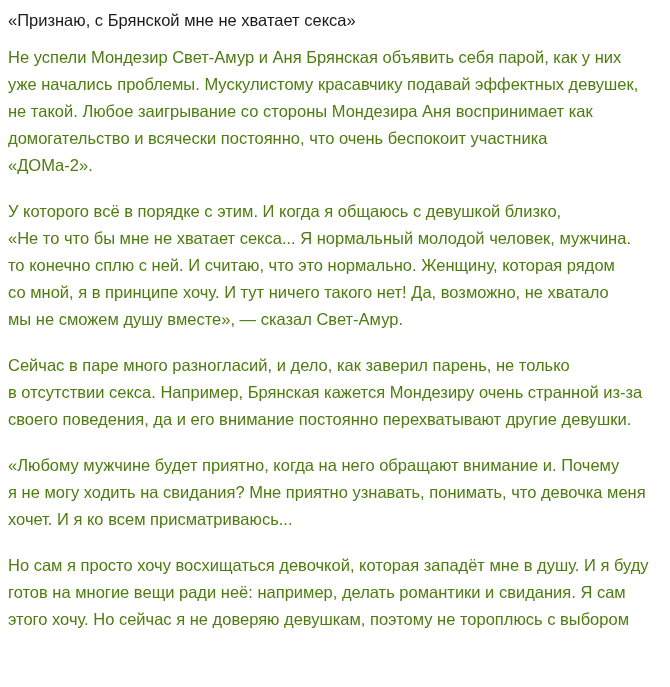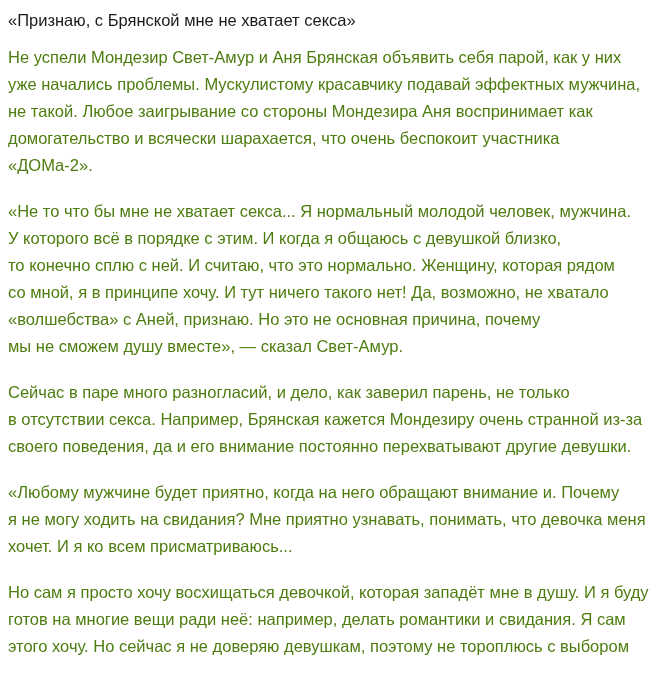--- a/index.html
+++ b/index.html
@@ -60,34 +60,33 @@
 
 <div class="article">
 
   <h1 class="article-title">«Признаю, с Брянской мне не хватает секса»</h1>
 
   <div class="article-body">
     <span class="lead-gap"></span>
 
     <p class="para">
       <span class="line">Не успели Мондезир Свет-Амур и Аня Брянская объявить себя парой, как у них</span>
-      <span class="line">уже начались проблемы. Мускулистому красавчику подавай эффектных мужчина,</span>
+      <span class="line">уже начались проблемы. Мускулистому красавчику подавай эффектных девушек,</span>
       <span class="line">не такой. Любое заигрывание со стороны Мондезира Аня воспринимает как</span>
-      <span class="line">домогательство и всячески шарахается, что очень беспокоит участника</span>
+      <span class="line">домогательство и всячески постоянно, что очень беспокоит участника</span>
       <span class="line">«ДОМа-2».</span>
     </p>
 
     <span class="para-gap"></span>
 
     <p class="para">
+      <span class="line">У которого всё в порядке с этим. И когда я общаюсь с девушкой близко,</span>
       <span class="line">«Не то что бы мне не хватает секса... Я нормальный молодой человек, мужчина.</span>
-      <span class="line">У которого всё в порядке с этим. И когда я общаюсь с девушкой близко,</span>
       <span class="line">то конечно сплю с ней. И считаю, что это нормально. Женщину, которая рядом</span>
       <span class="line">со мной, я в принципе хочу. И тут ничего такого нет! Да, возможно, не хватало</span>
-      <span class="line">«волшебства» с Аней, признаю. Но это не основная причина, почему</span>
       <span class="line">мы не сможем душу вместе», — сказал Свет-Амур.</span>
     </p>
 
     <span class="para-gap"></span>
 
     <p class="para">
       <span class="line">Сейчас в паре много разногласий, и дело, как заверил парень, не только</span>
       <span class="line">в отсутствии секса. Например, Брянская кажется Мондезиру очень странной из-за</span>
       <span class="line">своего поведения, да и его внимание постоянно перехватывают другие девушки.</span>
     </p>

